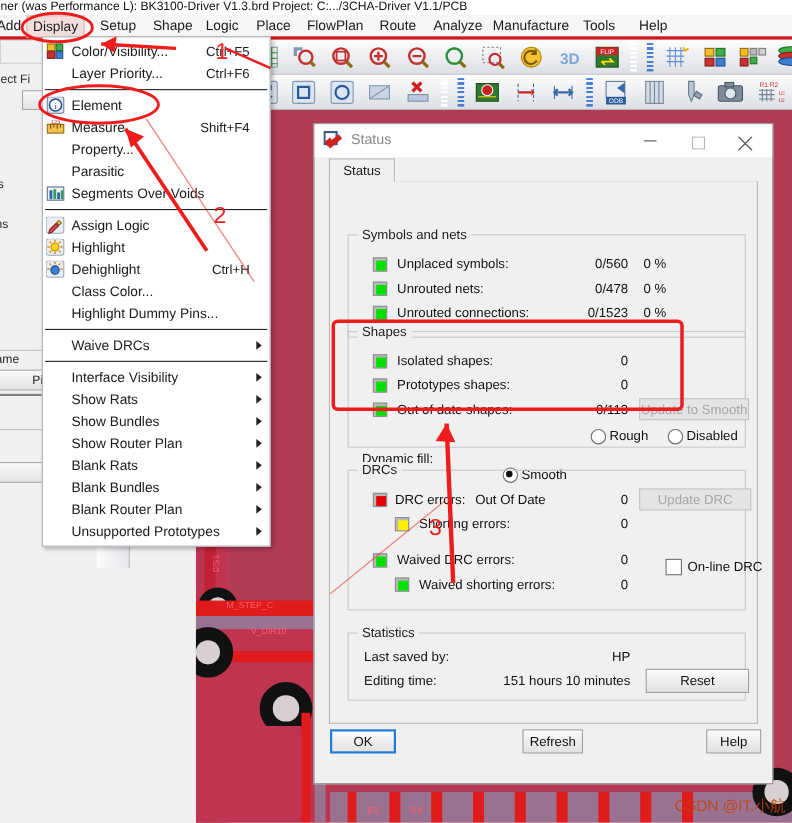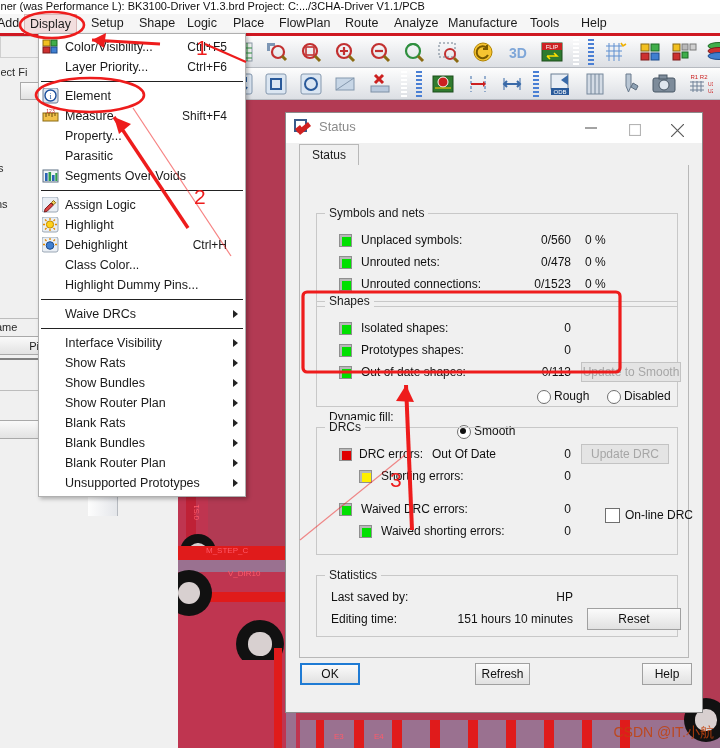--- a/index.html
+++ b/index.html
@@ -885,21 +885,21 @@
 
       <div class="grp" style="left:16px; top:262px; width:362px; height:128px;">
         <span class="grp-title">DRCs</span>
 
         <span class="swatch" style="left:22px; top:20px;">
             <i style="background:#e00000"></i>
           </span>
         <span class="row-label" style="left:42px; top:19px;">DRC errors:</span>
         <span class="row-label" style="left:115px; top:19px;">Out Of Date</span>
         <span class="row-value" style="left:200px; top:19px; width:54px;">0</span>
-        <span class="btn disabled" style="left:264px; top:16px; width:88px; height:20px;">Update DRC</span>
+        <span class="btn disabled" style="left:264px; top:16px; width:102px; height:20px;">Update DRC</span>
 
         <span class="swatch" style="left:42px; top:42px;">
             <i style="background:#ffef00"></i>
           </span>
         <span class="row-label" style="left:64px; top:41px;">Shorting errors:</span>
         <span class="row-value" style="left:200px; top:41px; width:54px;">0</span>
         <span class="checkbox" style="left:288px; top:52px;margin-top:28px;">On-line DRC</span>
 
         <span class="swatch" style="left:22px; top:75px;">
             <i style="background:#00e000"></i>

